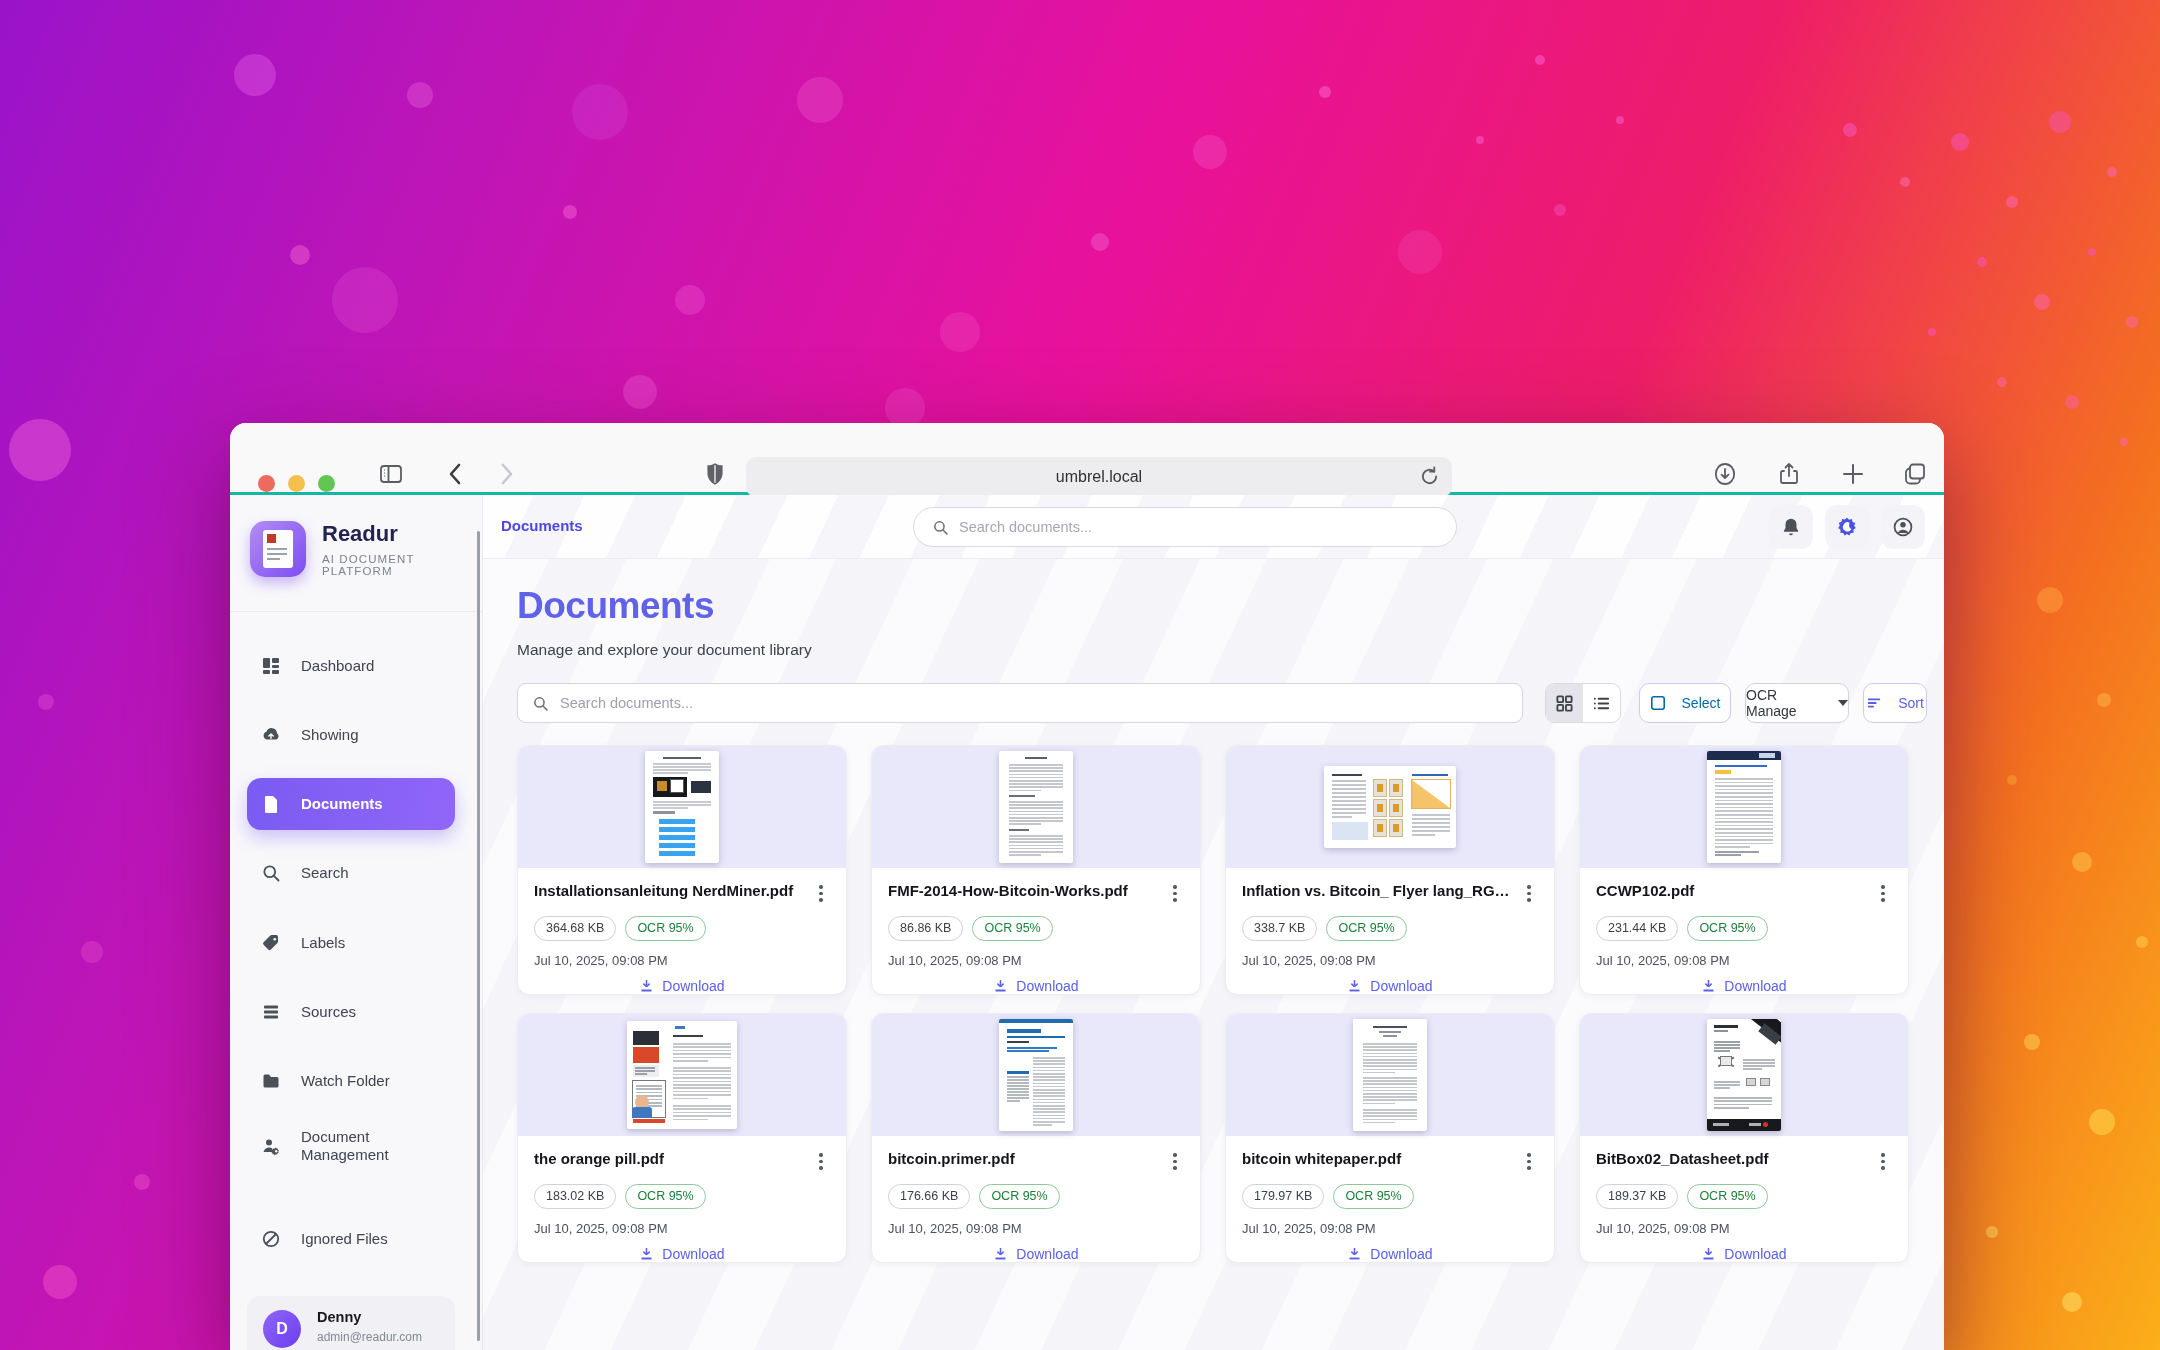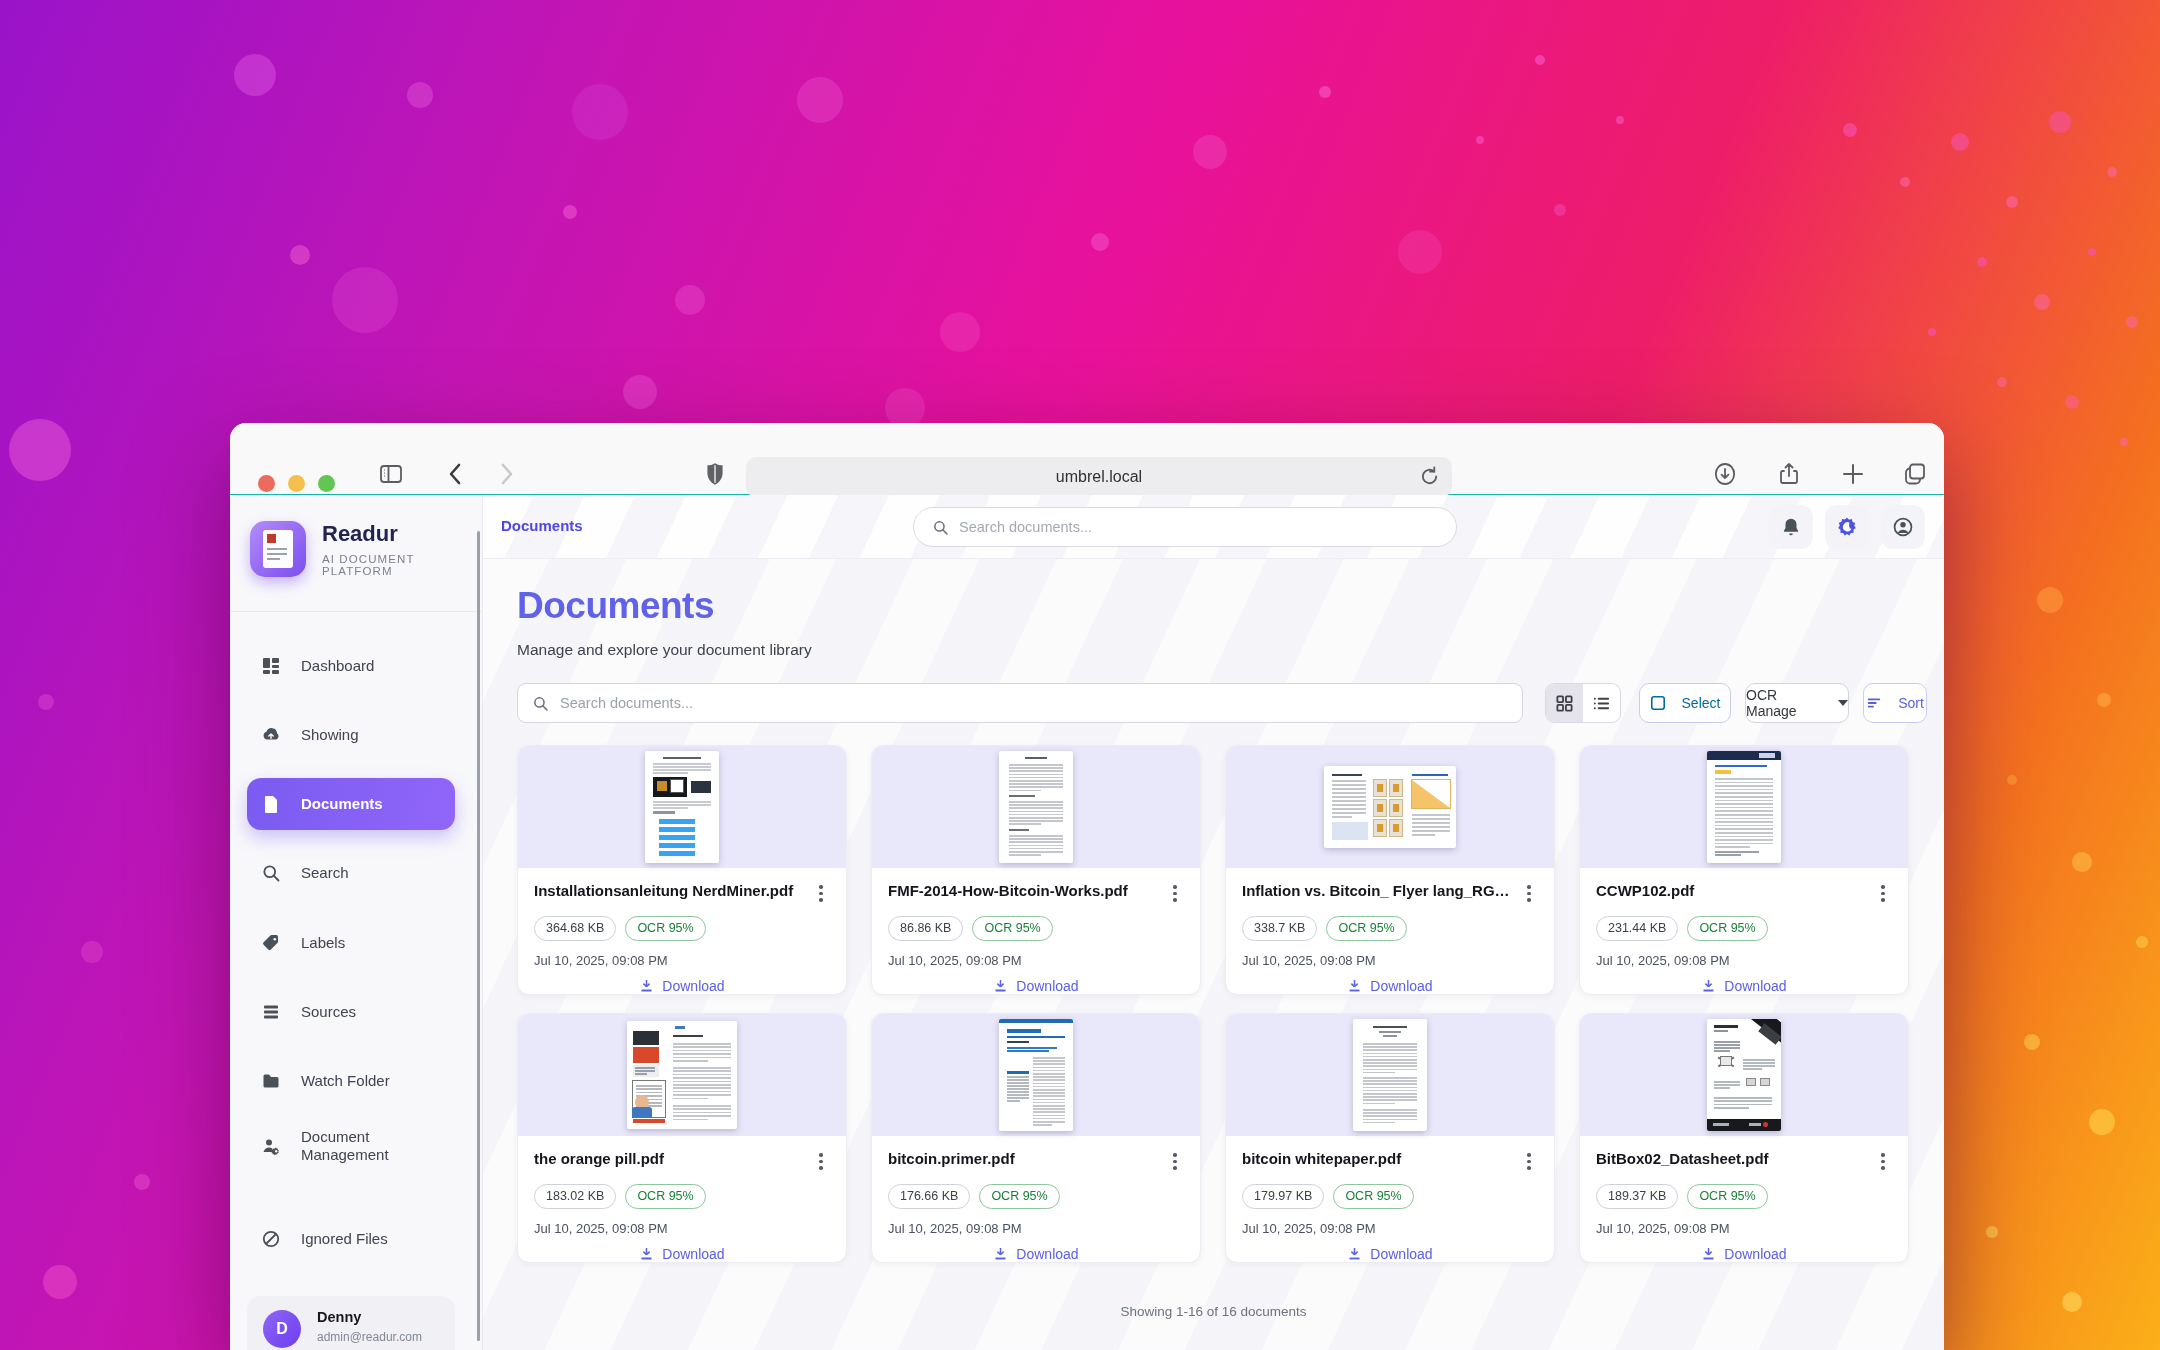--- a/index.html
+++ b/index.html
@@ -6,21 +6,21 @@
   *{box-sizing:border-box;font-family:"Liberation Sans","DejaVu Sans",sans-serif;}
   #stage{position:relative;width:2160px;height:1350px;overflow:hidden;
     background:linear-gradient(112deg,#9a13c9 0%,#c315b4 22%,#e8119b 45%,#ee1d68 66%,#f4701f 86%,#fbaf18 100%);}
   .dot{position:absolute;border-radius:50%;}
   
   #hero{position:absolute;top:58px;left:0;width:100%;text-align:center;color:#fff;}
   #hero .line{font-family:"DejaVu Sans","Liberation Sans",sans-serif;font-weight:700;font-size:94px;line-height:132px;letter-spacing:-3px;}
   
   #window{position:absolute;left:230px;top:423px;width:1714px;height:927px;background:#fff;
     border-radius:16px 16px 0 0;box-shadow:0 34px 90px rgba(70,0,60,.5);overflow:hidden;}
-  #chrome{position:absolute;left:0;top:0;width:100%;height:72px;background:#f9f9fa;border-bottom:1px solid #14b8a6;}
+  #chrome{position:absolute;left:0;top:0;width:100%;height:72px;background:#f9f9fa;border-bottom:3px solid #14b8a6;}
   .tl{position:absolute;top:52px;width:17px;height:17px;border-radius:50%;}
   .cicon{position:absolute;top:38px;width:26px;height:26px;color:#5b5d61;}
   .cicon svg{width:100%;height:100%;}
   #urlbar{position:absolute;left:516px;top:34px;width:706px;height:40px;background:#ededef;border-radius:10px;
     display:flex;align-items:center;justify-content:center;color:#2f3033;font-size:16px;}
   #urlbar .reload{position:absolute;right:11px;top:8px;width:23px;height:23px;color:#5b5d61;}
   
   #app{position:absolute;left:0;top:72px;width:100%;height:855px;background:#fbfbfd;}
   #sidebar{position:absolute;left:0;top:0;width:253px;height:100%;background:#f8f8fb;border-right:1px solid #e9e9ef;}
   #brand{position:absolute;left:0;top:0;width:100%;height:117px;border-bottom:1px solid #e9e9ef;}
@@ -835,17 +835,16 @@
       <div class="download">
         <svg viewBox="0 0 24 24" fill="none" stroke="currentColor" stroke-width="2.4">
                     <path d="M12 3v11m0 0l-5-5m5 5l5-5"></path>
                     <path d="M4 20h16" stroke-width="3"></path>
                   </svg>
         <span class="dl-label">Download</span>
       </div>
     </div>
   </div>
           </div>
-        <div id="footerline">Showing 1-16 of 16 documents</div>
       </div>
     </div>
   </div>
 </div>
 
 </body></html>

